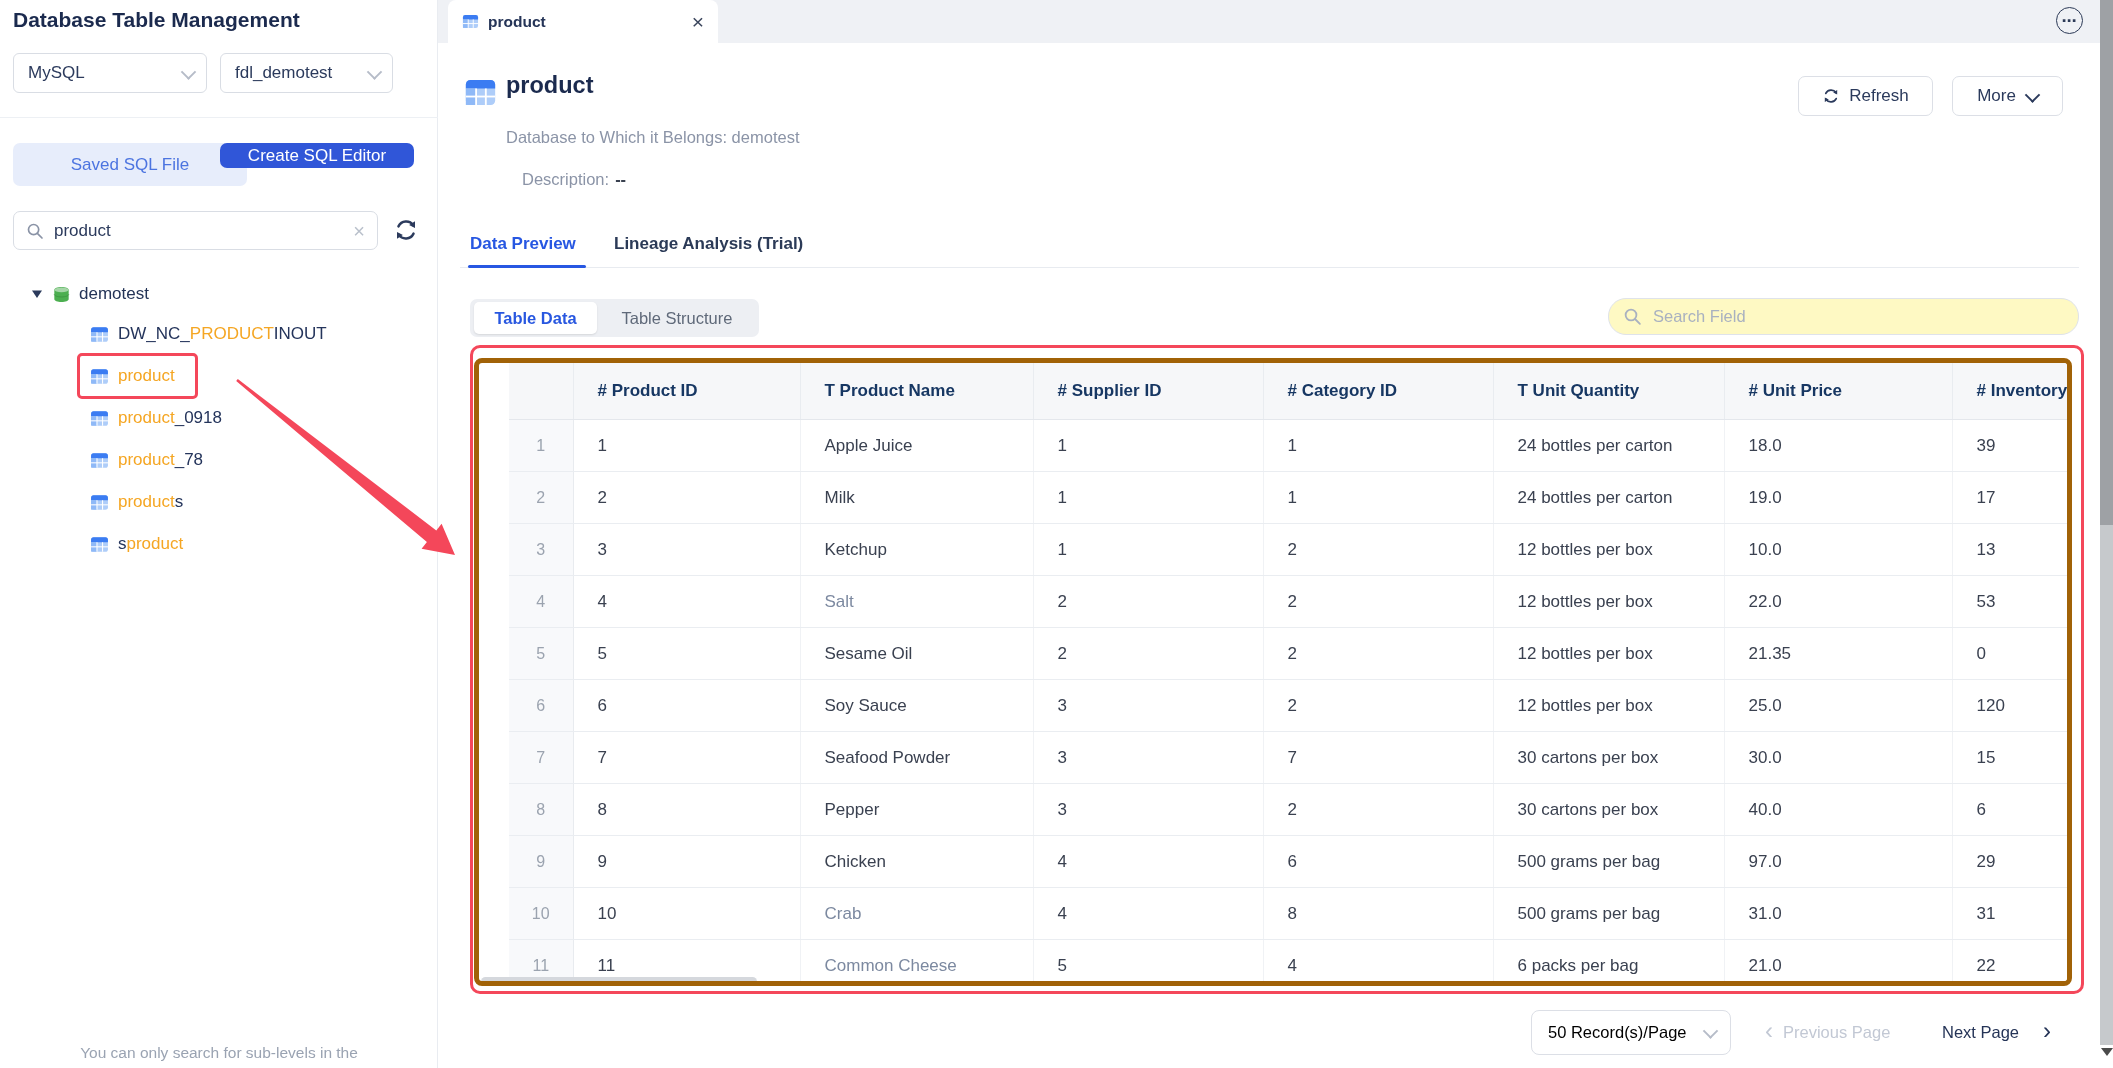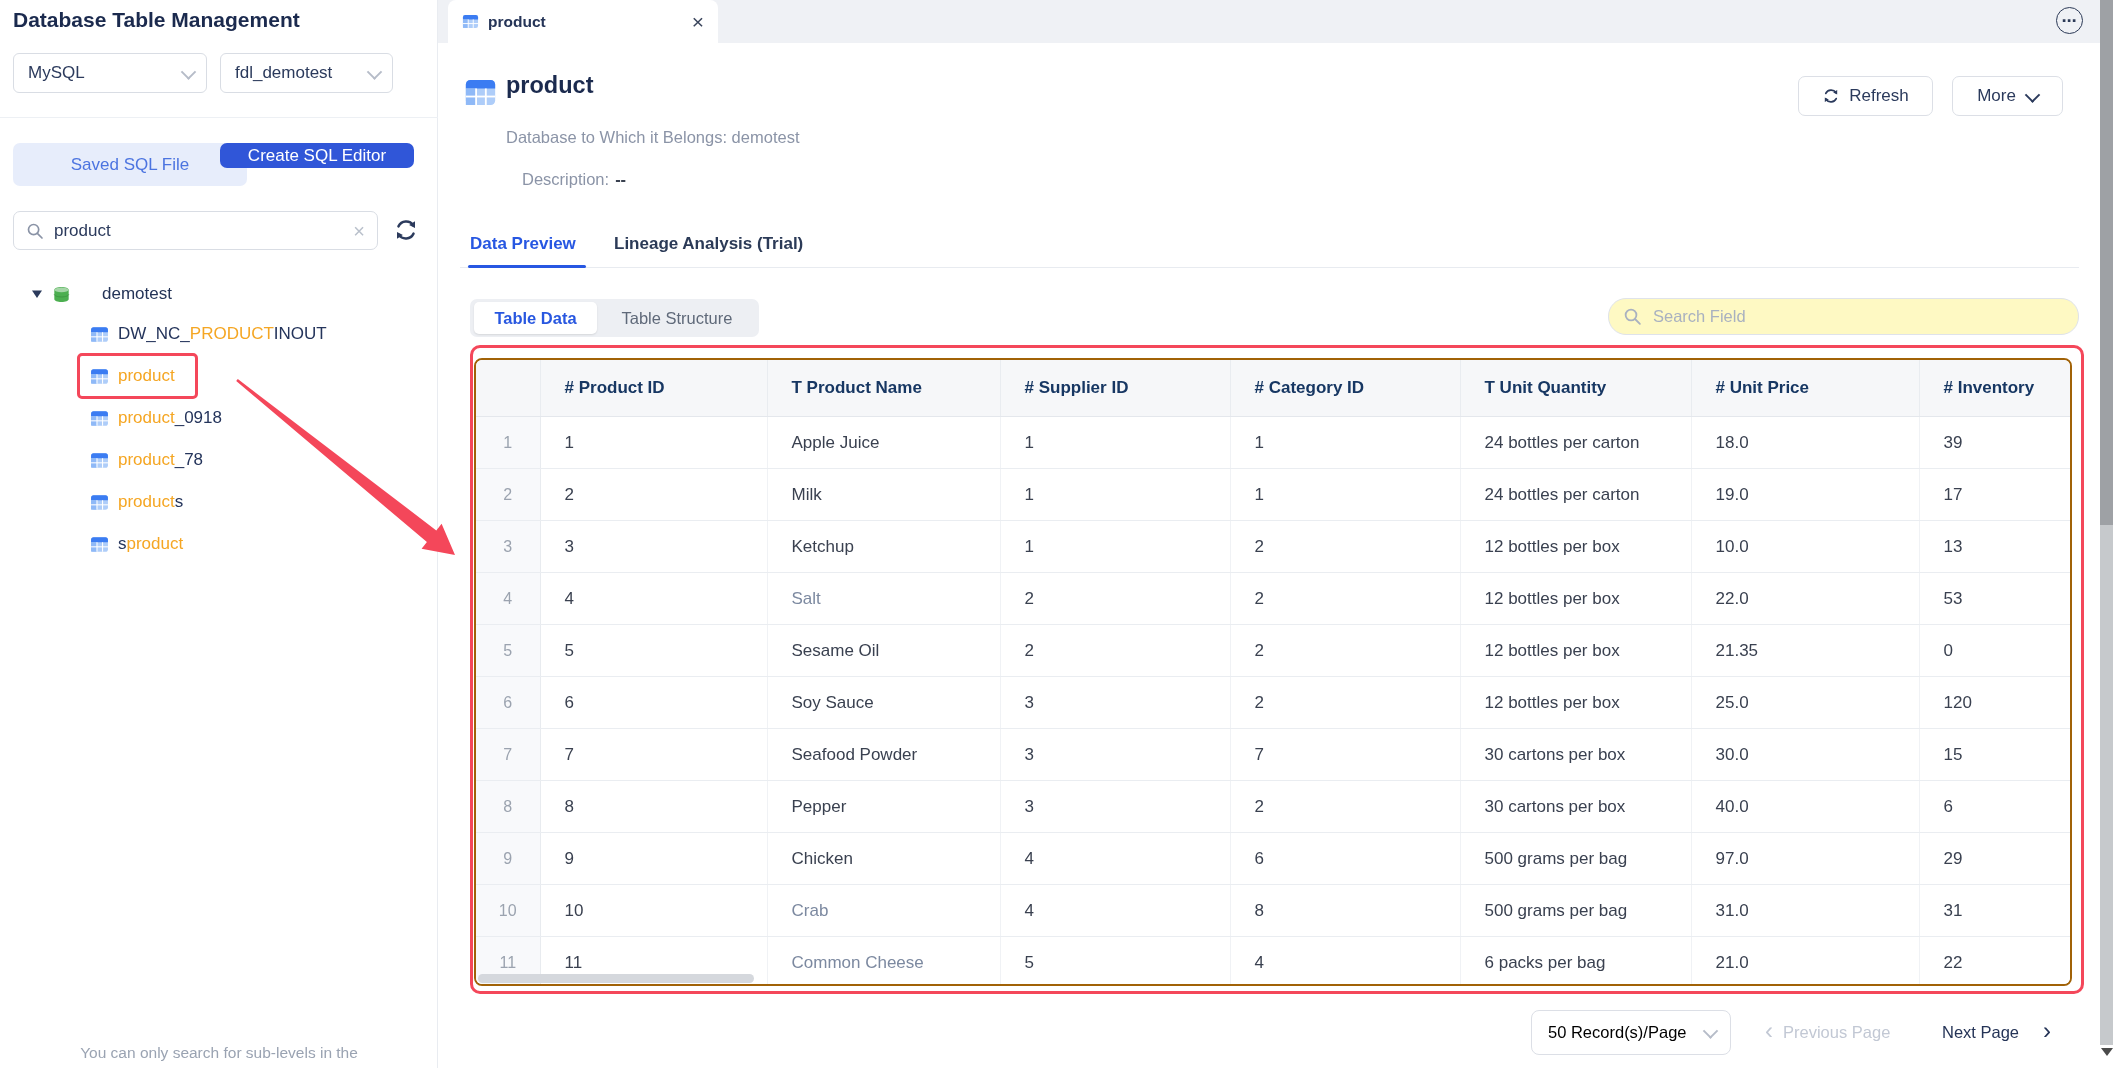--- a/index.html
+++ b/index.html
@@ -21,21 +21,21 @@
   .btn{border:none;border-radius:7px;font-size:17px;display:flex;align-items:center;justify-content:center;cursor:pointer;box-sizing:border-box;font-family:inherit;}
   .btn-saved{left:13px;top:143px;width:234px;height:43px;background:#e7edfb;color:#4c74e0;}
   .btn-create{left:220px;top:143px;width:194px;height:25px;background:#3056d8;color:#fff;}
   .search-box{left:13px;top:211px;width:365px;height:39px;border:1px solid #d9dde4;border-radius:7px;box-sizing:border-box;
               display:flex;align-items:center;padding:0 10px 0 12px;background:#fff;}
   .search-box input{flex:1;border:none;outline:none;background:transparent;font-family:inherit;font-size:17px;color:#2b3a5c;margin-left:8px;min-width:0;}
   .clear-x{color:#b9c0cb;font-size:20px;line-height:1;cursor:pointer;padding:0 2px;}
   .tree-refresh{left:393px;top:217px;width:26px;height:26px;color:#2b3a5c;cursor:pointer;}
 
   .tree-root{left:30px;top:277px;height:34px;display:flex;align-items:center;gap:8px;cursor:pointer;}
-  .tree-root .lbl{font-size:17px;color:#243457;margin-left:23px;}
+  .tree-root .lbl{font-size:17px;color:#243457;}
   .tree-item{left:90px;height:42px;display:flex;align-items:center;gap:9px;cursor:pointer;}
   .tree-item .lbl{font-size:17px;white-space:nowrap;}
   .seg-dark{color:#24345b;}
   .seg-hl{color:#f5a623;}
   .hl-box{left:77px;top:353px;width:121px;height:46px;border:3px solid #f4475a;border-radius:5px;box-sizing:border-box;pointer-events:none;}
   .sb-footer{left:0;top:1044px;width:438px;text-align:center;font-size:15.5px;color:#9aa3b2;}
 
   
   .tabbar{left:438px;top:0;width:1675px;height:43px;background:#eff1f5;}
   .tab{left:448px;top:0;width:270px;height:43px;background:#fff;border-radius:8px 8px 0 0;display:flex;align-items:center;padding:0 14px;box-sizing:border-box;cursor:pointer;}
@@ -62,21 +62,21 @@
   .segmented{left:470px;top:299px;width:289px;height:38px;background:#edeff3;border-radius:7px;}
   .seg-chip{left:474px;top:302px;width:123px;height:32px;background:#fff;border-radius:5px;box-shadow:0 1px 2px rgba(0,0,0,.10);
             display:flex;align-items:center;justify-content:center;font-size:16.5px;font-weight:bold;color:#2857e0;cursor:pointer;}
   .seg-off{left:598px;top:299px;width:158px;height:38px;display:flex;align-items:center;justify-content:center;font-size:16.5px;color:#5f6979;cursor:pointer;}
   .search-field{left:1608px;top:298px;width:471px;height:37px;border:1px solid #dfe3ea;border-radius:18px;box-sizing:border-box;
                 display:flex;align-items:center;padding:12px 14px;background:#fef9c3;}
   .search-field input{flex:1;border:none;outline:none;background:transparent;font-family:inherit;font-size:16.5px;color:#2b3a5c;margin-left:9px;min-width:0;}
   .search-field input::placeholder{color:#a9b1c0;}
 
   
-  .table-wrap{left:474px;top:358px;width:1598px;height:628px;background:#fff;border:2px solid #a16207;border-radius:8px;box-sizing:border-box;overflow:hidden;}
+  .table-wrap{left:474px;top:358px;width:1598px;height:628px;background:#fff;border:5px solid #a16207;border-radius:8px;box-sizing:border-box;overflow:hidden;padding-left:30px;}
   table.grid{border-collapse:collapse;table-layout:fixed;width:1598px;}
   .grid th{height:56px;background:#f6f7f9;font-size:17px;font-weight:bold;color:#173763;text-align:left;padding:0 8px 0 24px;
            border-bottom:1px solid #e4e7ec;border-right:1px solid #e9ecf0;white-space:nowrap;overflow:hidden;}
   .grid td{height:51px;font-size:17px;color:#3a4150;padding:0 8px 0 24px;border-bottom:1px solid #eaedf1;border-right:1px solid #f0f2f5;white-space:nowrap;overflow:hidden;background:#fff;}
   .grid th:last-child,.grid td:last-child{border-right:none;}
   .grid td.num{background:#f8f9fb;color:#9ba3af;text-align:center;padding:0;font-size:16px;border-right:1px solid #e8ebef;}
   .grid th.num{padding:0;}
   .grid td.muted{color:#7c89a0;}
   .hthumb{left:2px;top:614px;width:276px;height:9px;background:#d5d8dd;border-radius:5px;cursor:pointer;}
 

